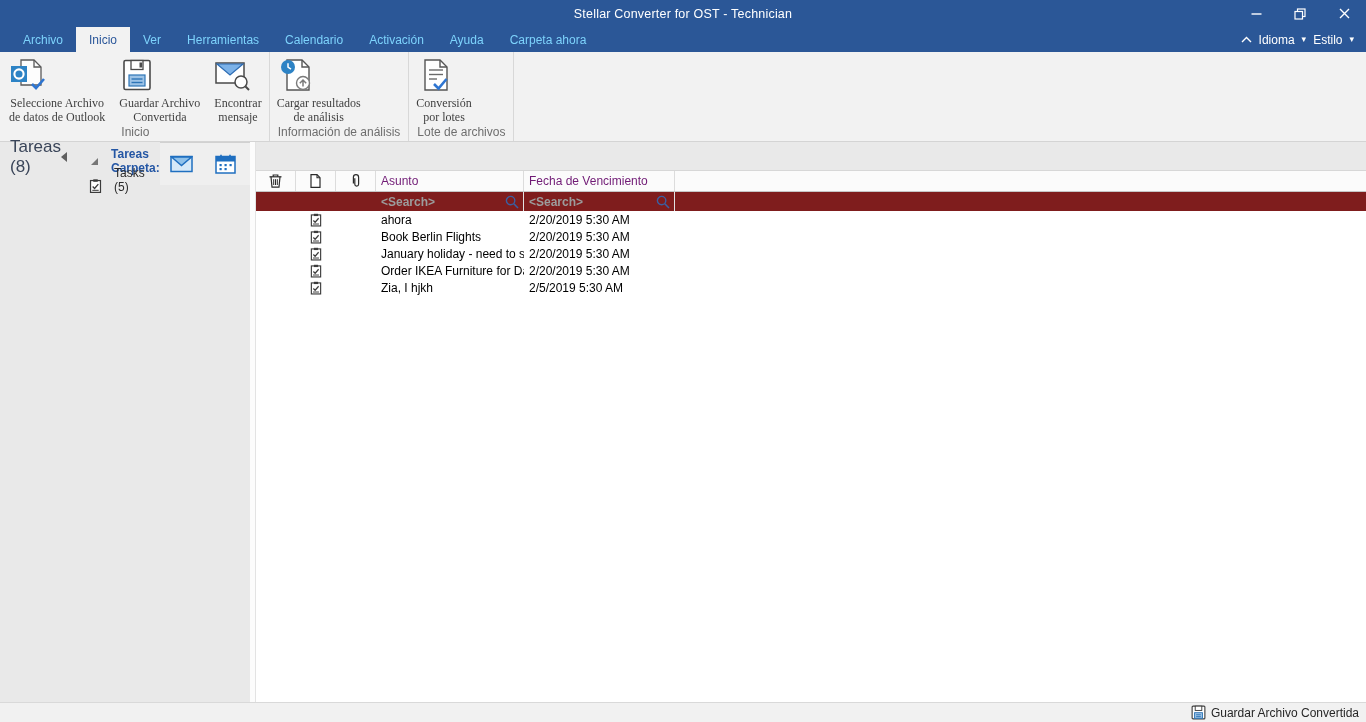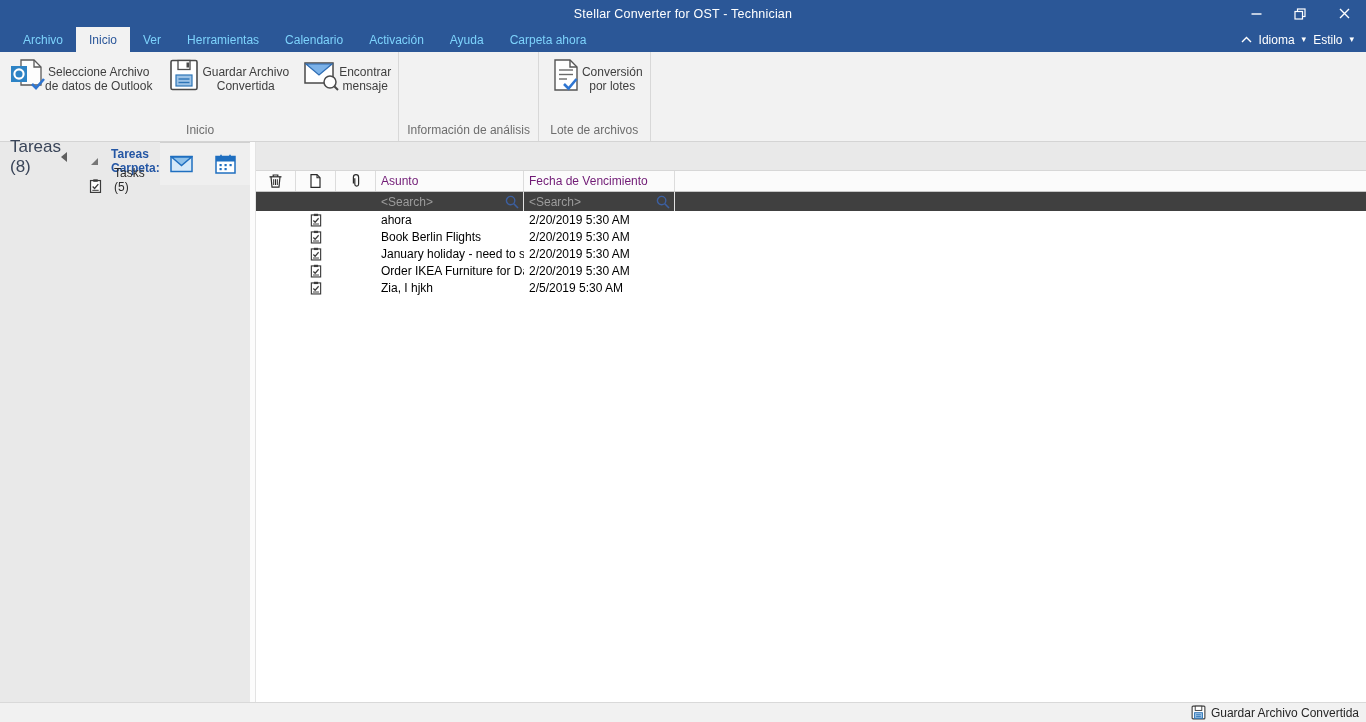--- a/index.html
+++ b/index.html
@@ -20,22 +20,22 @@
   .tab { color:#7dd3fc; font-size:12px; padding:0 13px; display:flex; align-items:center; cursor:default; }
   .tab.active { background:#f2f2f2; color:#2b579a; }
   .tabbar-right { margin-left:auto; display:flex; align-items:center; gap:7px; padding-right:12px; color:#fff; font-size:12px; }
   .caret { font-size:9px; color:#fff; line-height:1; }
 
   
   .ribbon { height:90px; background:#f2f2f2; border-bottom:1px solid #d4d4d4;
     display:flex; align-items:stretch; padding-left:2px; }
   .rgroup { display:flex; flex-direction:column; border-right:1px solid #d8d8d8; }
   .rbuttons { flex:1; display:flex; align-items:flex-start; padding-top:3px; }
-  .rbtn { display:flex; flex-direction:row; align-items:flex-end; padding:2px 7px 0;
-    cursor:default; text-align:center; }
+  .rbtn { display:flex; flex-direction:column; align-items:flex-start; padding:2px 7px 0;
+    cursor:default; text-align:center;font-family:Liberation Serif, serif; }
   .rbtn .ric { width:36px; height:36px; display:flex; align-items:center; justify-content:center; }
   .rbtn .lbl { font-size:12px; line-height:14px; color:#3f3f3f; white-space:pre-line; margin-top:3px; }
   .rgroup-label { text-align:center; font-size:12px; color:#6e6e6e; padding:1px 8px 4px; }
 
   
   .main { display:flex; height:560px; background:#fff; }
   .sidebar { width:250px; background:#e9e9e9; display:flex; }
   .splitter { width:6px; background:#fcfcfc; border-right:1px solid #e3e3e3; }
   .content { flex:1; display:flex; flex-direction:column; background:#fff; }
 
@@ -63,21 +63,21 @@
 
   
   .band { height:29px; background:#e9e9e9; border-bottom:1px solid #d7d7d7; }
   .grid-row { display:grid; grid-template-columns:40px 40px 40px 148px 151px 1fr; }
   .thead { height:21px; background:#fbfbfb; border-bottom:1px solid #c6c6c6; }
   .thead .hc { display:flex; align-items:center; border-right:1px solid #dcdcdc; color:#701a75;
     font-size:12px; overflow:hidden; }
   .thead .hc.icon-c { justify-content:center; }
   .thead .hc.fill, .search-row .sc.fill { border-right:none; }
   .thead .hc .hl { padding-left:5px; white-space:nowrap; }
-  .search-row { height:19px; background:#404040; }
+  .search-row { height:19px; background:#7f1d1d;font-weight:bold; }
   .search-row .sc { display:flex; align-items:center; font-size:12px; color:#9c9c9c; overflow:hidden; }
   .search-row .sc.searchable { border-right:1px solid #e2e2e2; }
   .search-row .sc .ph { padding-left:5px; flex:1; white-space:nowrap; }
   .search-row .sc svg { margin-right:4px; flex:none; }
   .trow { height:17px; background:#fff; }
   .trow > div { display:flex; align-items:center; font-size:12px; color:#000; overflow:hidden; }
   .trow .doc-c { justify-content:center; color:#3b3b3b; }
   .trow .txt { padding-left:5px; white-space:nowrap; }
   .tbody-fill { flex:1; background:#fff; }
 
@@ -186,20 +186,34 @@
         </span>
         <span class="lbl">Encontrar
 mensaje</span>
       </div>
     </div>
     <div class="rgroup-label">Inicio</div>
   </div>
 
   <div class="rgroup">
     <div class="rbuttons">
+      <div class="rbtn">
+        <span class="ric">
+          <svg width="34" height="34" viewBox="0 0 34 34">
+            <path d="M9 2h15l7 7v23H9z" fill="#fff" stroke="#555" stroke-width="1.4"></path>
+            <path d="M24 2v7h7" fill="none" stroke="#555" stroke-width="1.4"></path>
+            <circle cx="10" cy="9" r="7" fill="#2d83c5"></circle>
+            <path d="M10 5.2v4l3 2" fill="none" stroke="#fff" stroke-width="1.5"></path>
+            <circle cx="25" cy="25" r="6.5" fill="#fff" stroke="#7a7a7a" stroke-width="1.4"></circle>
+            <path d="M25 28.5v-6.5m-3.2 3.2l3.2-3.2 3.2 3.2" fill="none" stroke="#7a7a7a" stroke-width="1.5"></path>
+          </svg>
+        </span>
+        <span class="lbl">Cargar resultados
+de análisis</span>
+      </div>
     </div>
     <div class="rgroup-label">Información de análisis</div>
   </div>
 
   <div class="rgroup">
     <div class="rbuttons">
       <div class="rbtn">
         <span class="ric">
           <svg width="34" height="34" viewBox="0 0 34 34">
             <path d="M8 2h15l7 7v23H8z" fill="#fff" stroke="#555" stroke-width="1.4"></path>

